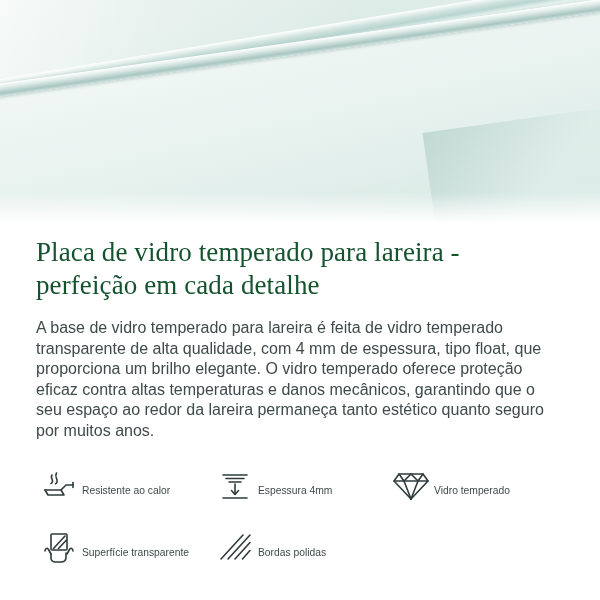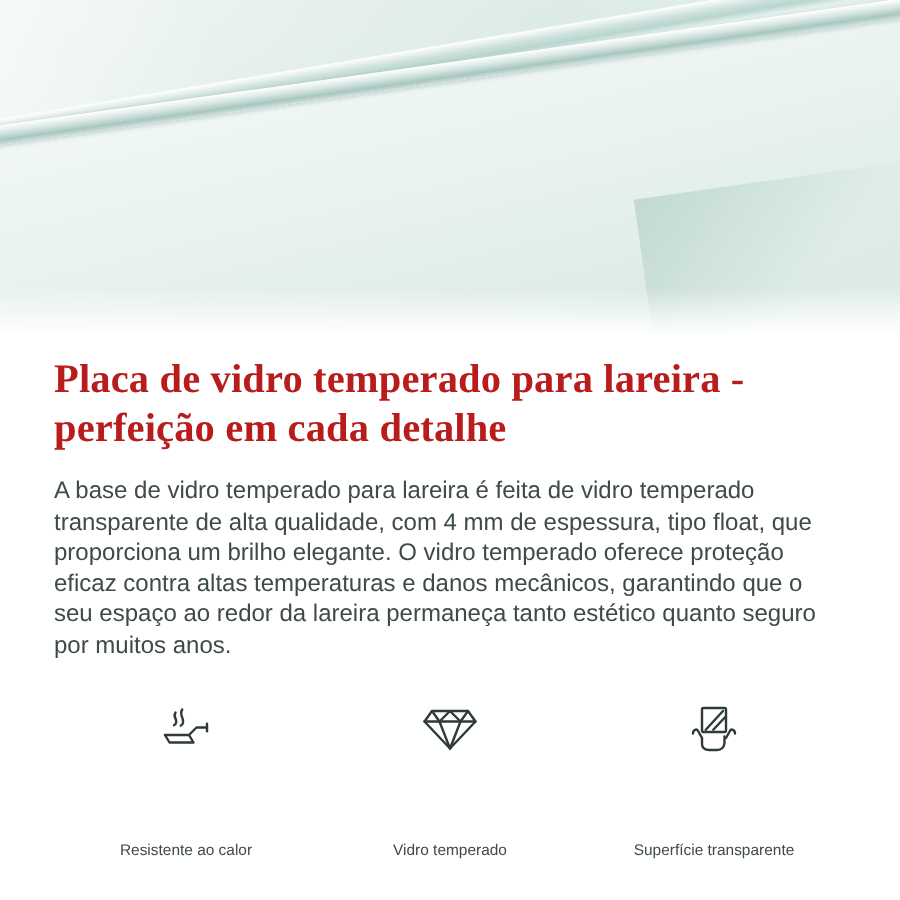--- a/index.html
+++ b/index.html
@@ -109,22 +109,22 @@
     position: relative;
     padding: 0 36px;
     box-sizing: border-box;
   }
 
   .title {
     margin: 10px 0 0 0;
     font-family: "Liberation Serif", serif;
     font-size: 27px;
     line-height: 33px;
-    font-weight: 700;
-    color: #b91c1c;
+    font-weight: 400;
+    color: #14532d;
     letter-spacing: 0.1px;
   }
 
   .body-text {
     margin: 16px 0 0 0;
     font-size: 16px;
     line-height: 20.5px;
     color: #3f4a4a;
     text-align: left;
     max-width: 534px;
@@ -133,24 +133,23 @@
   
   .features {
     margin-top: 24px;
     display: grid;
     grid-template-columns: repeat(3, 1fr);
     row-gap: 20px;
     column-gap: 0;
   }
   .feature {
     display: flex;
-    flex-direction: column;
+    flex-direction: row;
     align-items: center;
     justify-content: flex-start;
-    gap: 44px;
   }
   .feature-icon {
     width: 46px;
     height: 42px;
     display: flex;
     align-items: center;
     justify-content: center;
     color: #2f3b3b;
   }
   .feature-icon svg { display: block; }
@@ -193,20 +192,33 @@
             <path d="M13 6 C11 9 14 10 13.5 12.5 C13.2 14 12 14.5 12 14.5"></path>
             <path d="M17.5 4 C15 8 19 9.5 18 13 C17.6 14.4 16.5 14.8 16.5 14.8"></path>
             <path d="M6 21 L22 21 L27 16 L34 16"></path>
             <path d="M6 21 L9 26 L25 26 L22 21"></path>
             <path d="M34 13.5 L34 18.5"></path>
           </svg>
         </span>
         <div class="feature-label">Resistente ao calor</div>
       </div>
 
+      <div class="feature">
+        <span class="feature-icon">
+          <svg width="40" height="34" viewBox="0 0 40 34" fill="none" stroke="#2f3b3b" stroke-width="1.6" stroke-linecap="round" stroke-linejoin="round">
+            <path d="M8 6 L32 6"></path>
+            <path d="M11 9.5 L29 9.5"></path>
+            <path d="M14 13 L26 13"></path>
+            <path d="M20 15 L20 25"></path>
+            <path d="M16.5 21.5 L20 25.5 L23.5 21.5"></path>
+            <path d="M8 29 L32 29"></path>
+          </svg>
+        </span>
+        <div class="feature-label">Espessura 4mm</div>
+      </div>
 
 
       <div class="feature">
         <span class="feature-icon">
           <svg width="38" height="34" viewBox="0 0 38 34" fill="none" stroke="#2f3b3b" stroke-width="1.6" stroke-linecap="round" stroke-linejoin="round">
             <path d="M7 5 L31 5 L36 12 L19 30 L2 12 Z"></path>
             <path d="M2 12 L36 12"></path>
             <path d="M7 5 L12 12 L19 30"></path>
             <path d="M31 5 L26 12 L19 30"></path>
             <path d="M12 12 L19 5 L26 12"></path>

